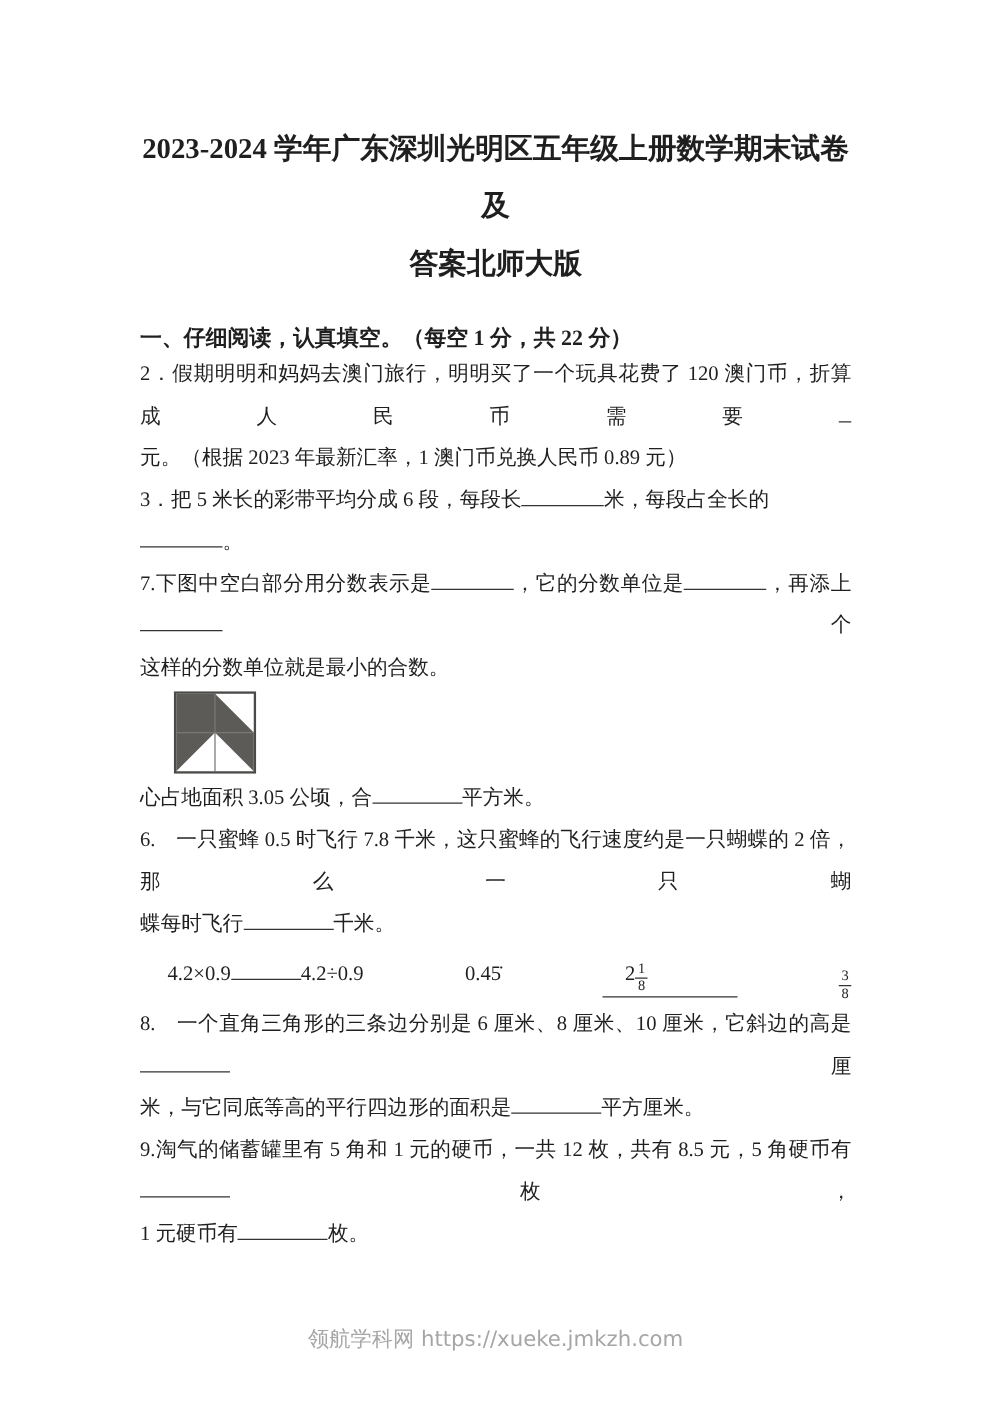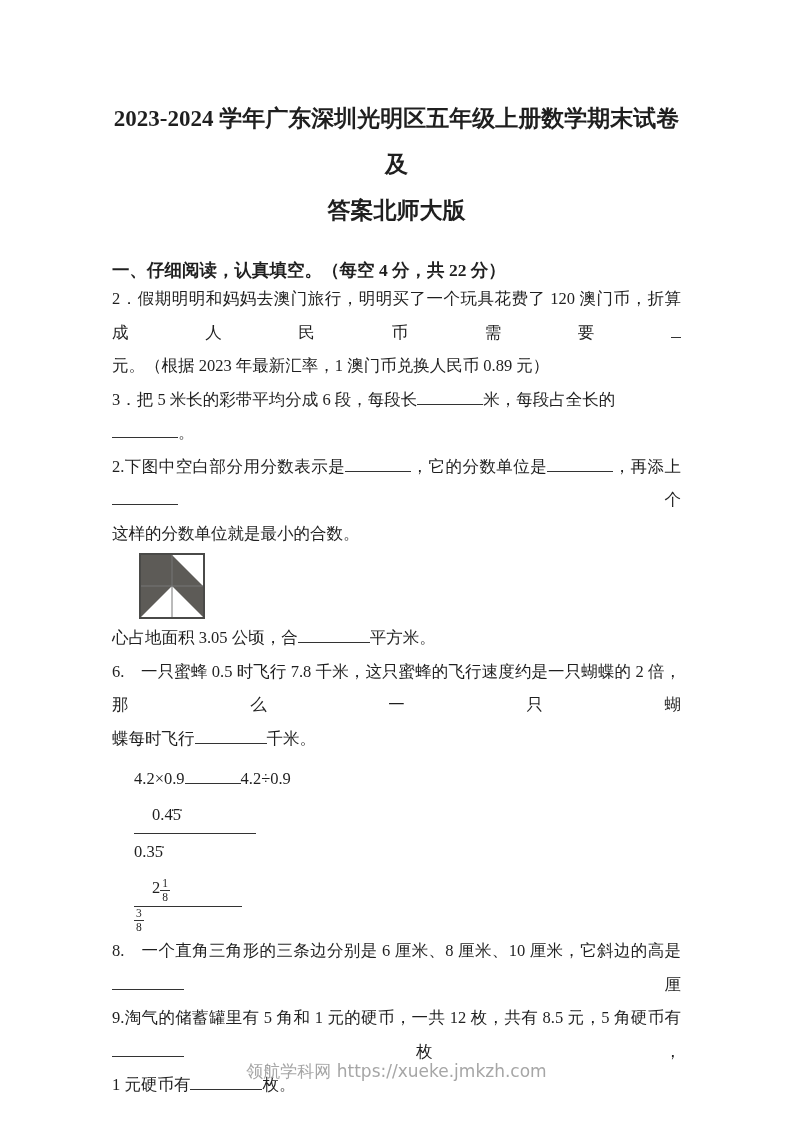--- a/index.html
+++ b/index.html
@@ -36,56 +36,56 @@
   .w105{width:108px;}
   .frac{
     display:inline-block;vertical-align:-0.7em;text-align:center;
     font-size:11.5px;line-height:1.15;
   }
   .frac .fnum{display:block;border-bottom:1px solid #333;padding:0 2px;}
   .frac .fden{display:block;padding:0 2px;}
   .fig-wrap{margin:3px 0 2px 27px;height:66px;}
   .q7row{
     display:flex;justify-content:space-between;align-items:baseline;
-    margin-top:6px;line-height:36px;padding-left:22px;flex-direction:column;
+    margin-top:6px;line-height:36px;padding-left:22px;
   }
   .footer{
     position:absolute;left:0;top:1060px;width:100%;text-align:center;
     font-family:"DejaVu Sans","Liberation Sans",sans-serif;
     font-size:17px;color:#a6a6a6;
   }
   svg .dk{fill:#5d5b57;}
   svg .wt{fill:#ffffff;}
 </style>
 </head>
 <body>
 
 <div class="content">
 
   <div class="doc-title">
     <div>2023-2024 学年广东深圳光明区五年级上册数学期末试卷及</div>
     <div>答案北师大版</div>
   </div>
 
-  <div class="sec-head">一、仔细阅读，认真填空。（每空 4 分，共 22 分）</div>
+  <div class="sec-head">一、仔细阅读，认真填空。（每空 1 分，共 22 分）</div>
 
 
   <div class="line jline">
     <span>2．假期明明和妈妈去澳门旅行，明明买了一个玩具花费了 120 澳门币，折算成人民币需要</span><span class="blank w10"></span>
   </div>
   <div class="line">
     <span>元。（根据 2023 年最新汇率，1 澳门币兑换人民币 0.89 元）</span>
   </div>
 
   <div class="line">
     <span>3．把 5 米长的彩带平均分成 6 段，每段长</span><span class="blank w66"></span><span>米，每段占全长的</span><span class="blank w66"></span><span>。</span>
   </div>
 
   <div class="line jline">
-    <span>2.下图中空白部分用分数表示是</span><span class="blank w66"></span><span>，它的分数单位是</span><span class="blank w66"></span><span>，再添上</span><span class="blank w66"></span><span>个</span>
+    <span>7.下图中空白部分用分数表示是</span><span class="blank w66"></span><span>，它的分数单位是</span><span class="blank w66"></span><span>，再添上</span><span class="blank w66"></span><span>个</span>
   </div>
   <div class="line">
     <span>这样的分数单位就是最小的合数。</span>
   </div>
 
   <div class="fig-wrap">
     <svg width="66" height="66" viewBox="0 0 66 66">
       <rect x="1" y="1" width="64" height="64" class="wt"></rect>
       <rect x="2" y="2" width="31" height="31" class="dk"></rect>
       <polygon points="33,2 33,33 64,33" class="dk"></polygon>
@@ -103,31 +103,33 @@
 
   <div class="line jline">
     <span>6.　一只蜜蜂 0.5 时飞行 7.8 千米，这只蜜蜂的飞行速度约是一只蝴蝶的 2 倍，那么一只蝴</span>
   </div>
   <div class="line">
     <span>蝶每时飞行</span><span class="blank w72"></span><span>千米。</span>
   </div>
 
   <div class="q7row" style="font-size:16.5px;">
     <span><span>4.2×0.9</span><span class="blank w56"></span><span>4.2÷0.9</span></span>
-    <span class="blank-num w120"><span>0.4̇5̇</span></span>
-    <span>0.35̇</span>
+    <span>0.45̇</span>
     <span class="blank-num w105"><span>2</span><span class="frac"><span class="fnum">1</span><span class="fden">8</span></span></span>
     <span class="frac">
         <span class="fnum">3</span>
         <span class="fden">8</span>
       </span>
   </div>
 
   <div class="line jline">
     <span>8.　一个直角三角形的三条边分别是 6 厘米、8 厘米、10 厘米，它斜边的高是</span><span class="blank w72"></span><span>厘</span>
+  </div>
+  <div class="line">
+    <span>米，与它同底等高的平行四边形的面积是</span><span class="blank w72"></span><span>平方厘米。</span>
   </div>
 
   <div class="line jline">
     <span>9.淘气的储蓄罐里有 5 角和 1 元的硬币，一共 12 枚，共有 8.5 元，5 角硬币有</span><span class="blank w72"></span><span>枚，</span>
   </div>
   <div class="line">
     <span>1 元硬币有</span><span class="blank w72"></span><span>枚。</span>
   </div>
 
 </div>

